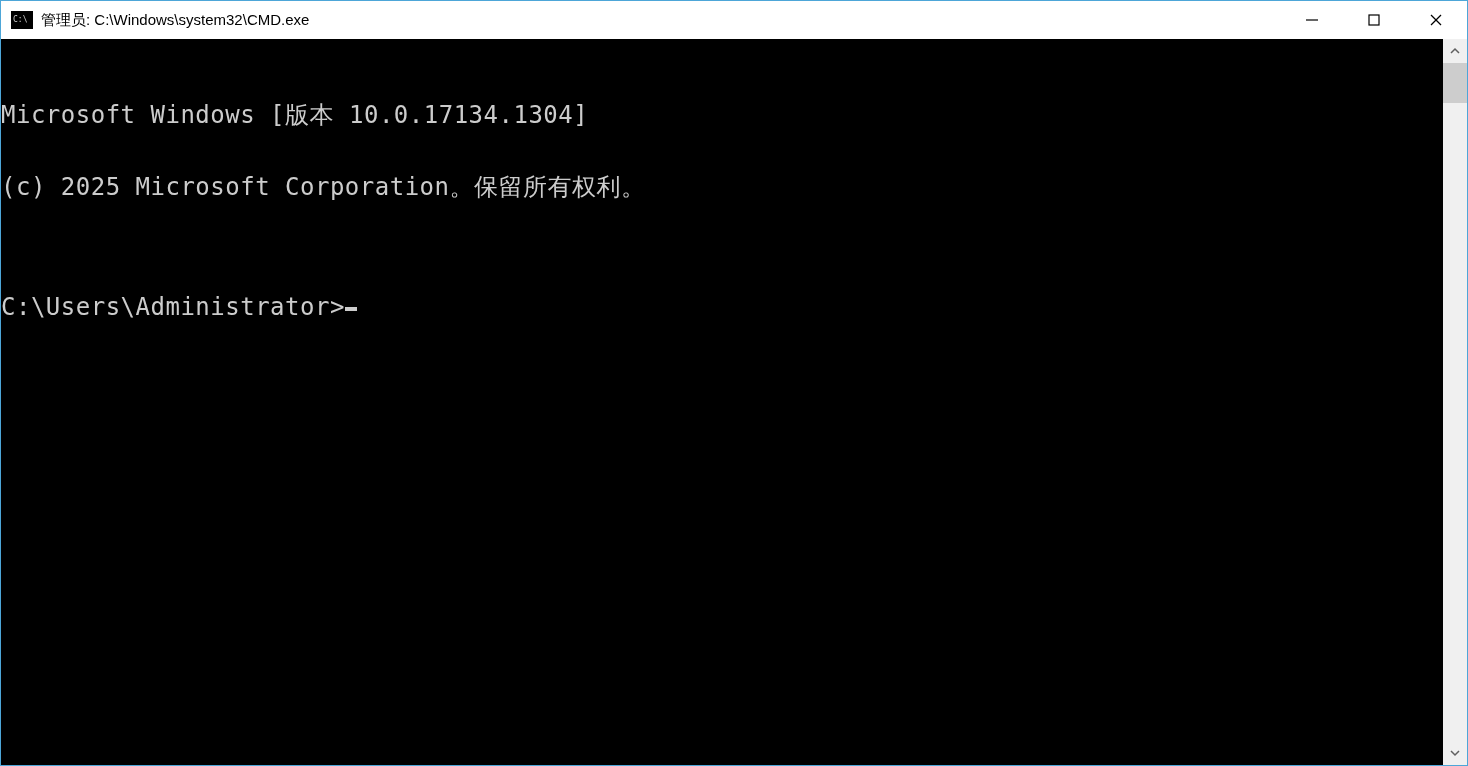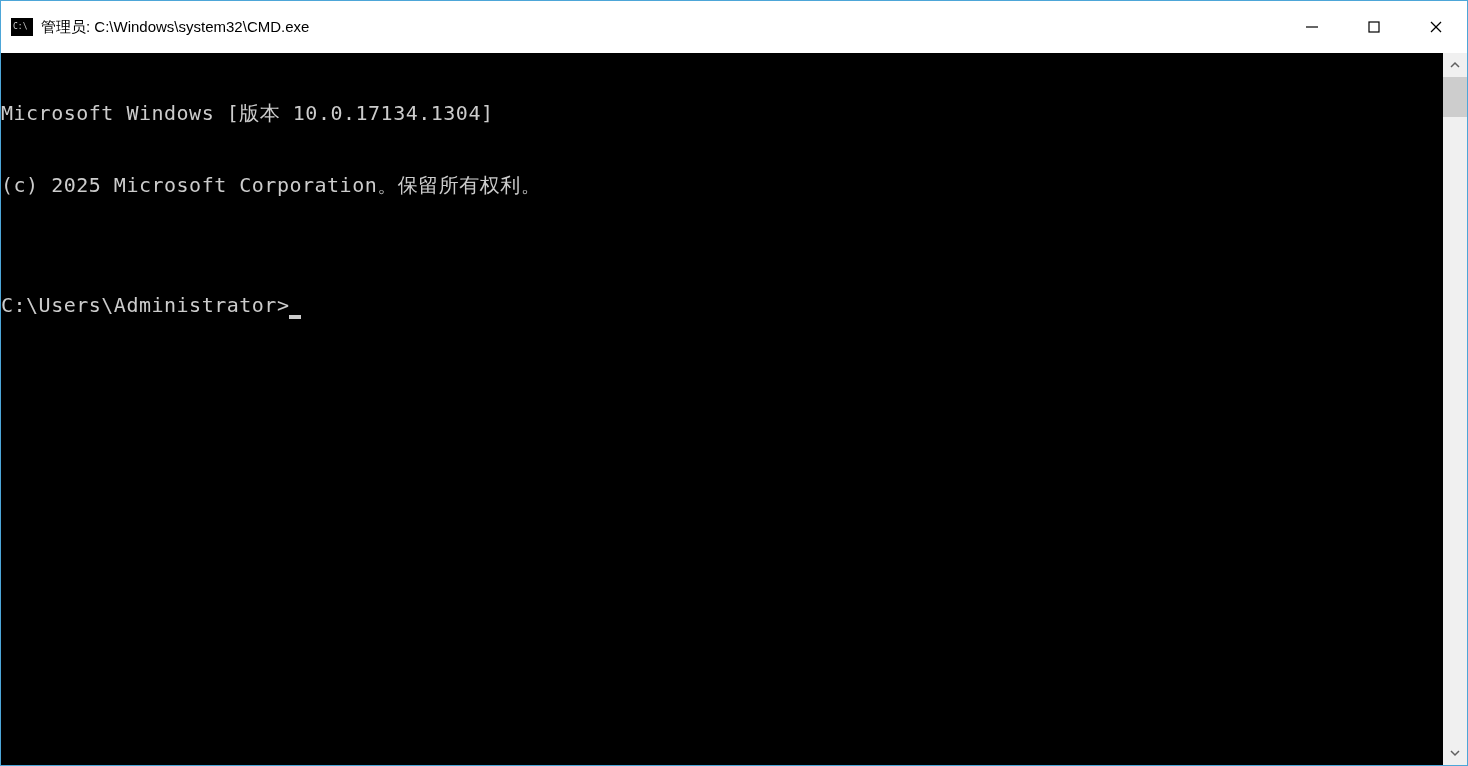--- a/index.html
+++ b/index.html
@@ -16,21 +16,21 @@
     }
     .window {
       width: 100%;
       height: 100%;
       border: 1px solid #4da6d8;
       display: flex;
       flex-direction: column;
       background: #ffffff;
     }
     .titlebar {
-      height: 52px;
+      height: 38px;
       background: #ffffff;
       display: flex;
       align-items: center;
       flex-shrink: 0;
     }
     .titlebar-icon {
       width: 22px;
       height: 18px;
       margin-left: 10px;
       margin-right: 8px;
@@ -74,33 +74,33 @@
       flex: 1;
       display: flex;
       background: #000000;
       overflow: hidden;
     }
     .terminal {
       flex: 1;
       background: #000000;
       color: #cccccc;
       font-family: "NSimSun", "SimSun", "Consolas", monospace;
-      font-size: 20px;
+      font-size: 24px;
       line-height: 24px;
-      padding: 0 0 0 0;
+      padding: 16px 0 0 0;
       white-space: pre;
       overflow: hidden;
       letter-spacing: 0.5px;
     }
     .terminal-line {
       display: block;
     }
     .prompt-line {
       display: flex;
-      align-items: flex-end;
+      align-items: center;
     }
     .cursor {
       display: inline-block;
       width: 12px;
       height: 4px;
       background: #cccccc;
       margin-left: 0;
       vertical-align: baseline;
       position: relative;
       top: 2px;

